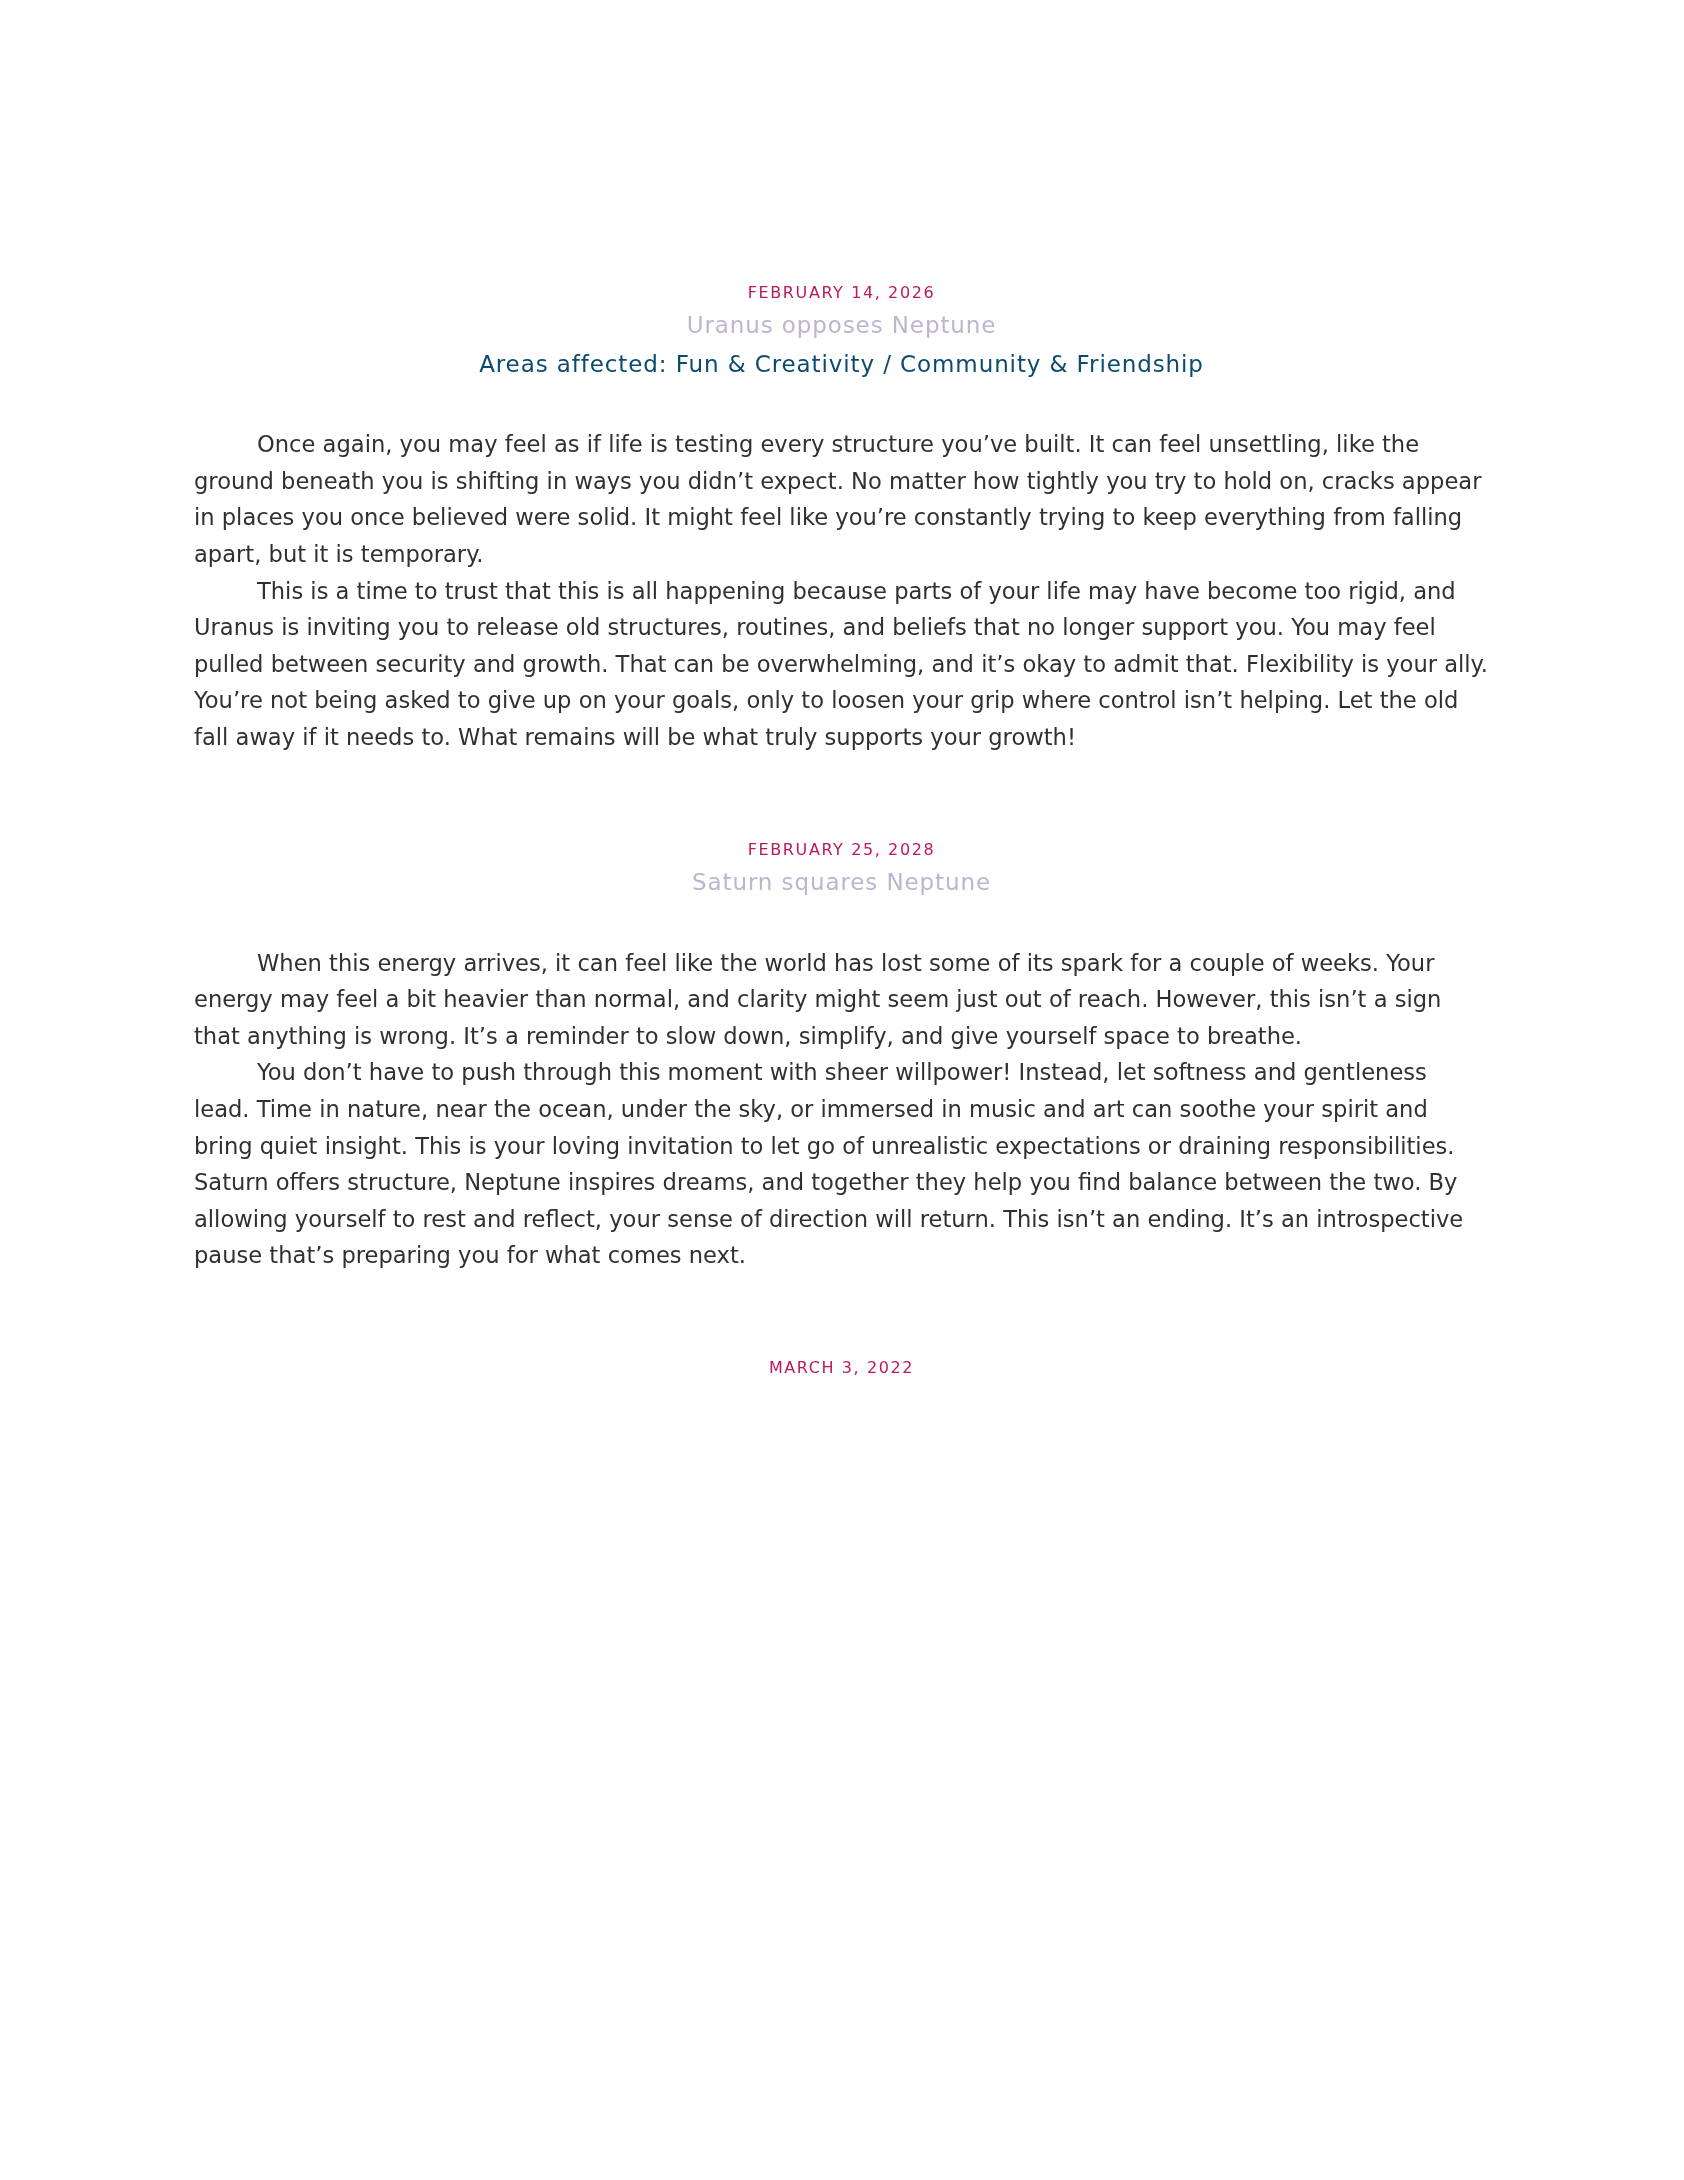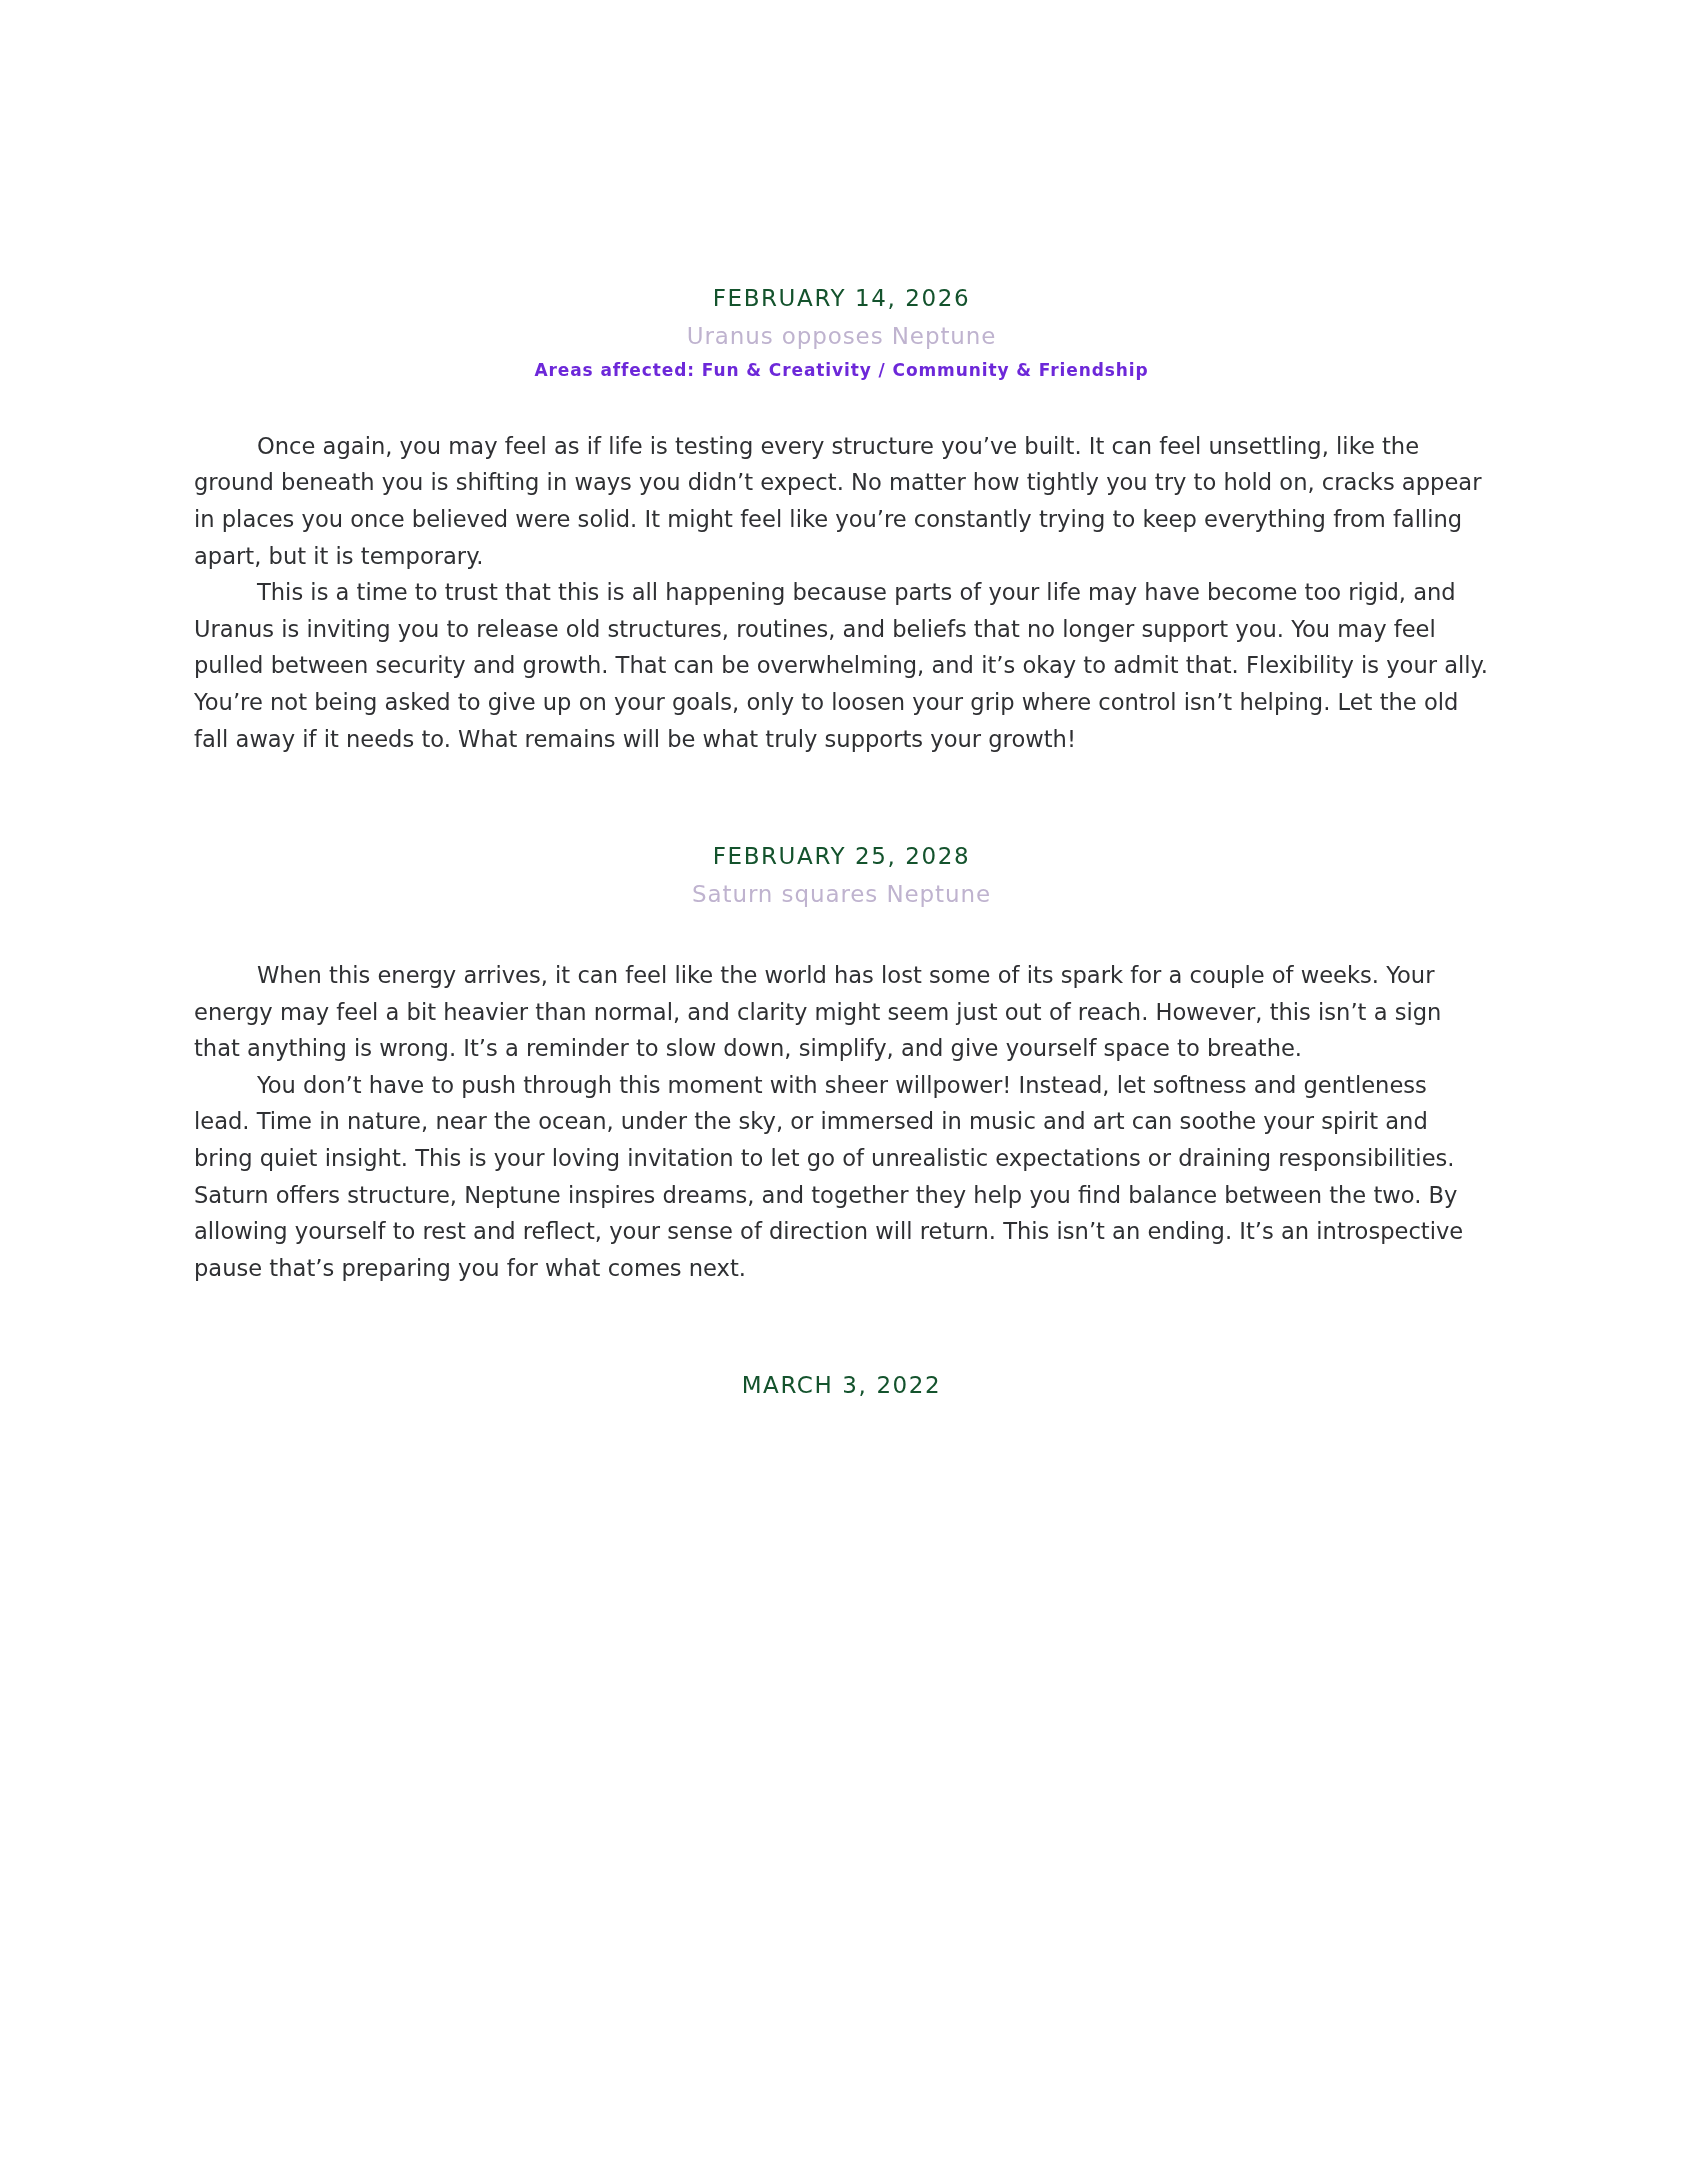--- a/index.html
+++ b/index.html
@@ -33,39 +33,38 @@
     margin-bottom: 0;
   }
   .entry + .entry {
     margin-top: 82px;
   }
   .entry-header {
     text-align: center;
     margin-bottom: 44px;
   }
   .entry-date {
-    font-size: 23px;
+    font-size: 16px;
     letter-spacing: 1.6px;
-    color: #14532d;
+    color: #be185d;
     line-height: 1.55;
     margin-bottom: 2.6px;
   }
   .entry-aspect {
     font-size: 23px;
     letter-spacing: 0.9px;
     color: #bfb3cf;
     line-height: 1.55;
     margin-bottom: 2.6px;
   }
   .entry-areas {
-    font-size: 17px;
+    font-size: 23px;
     letter-spacing: 0.9px;
-    color: #6d28d9;
+    color: #0c4a6e;
     line-height: 1.55;
-    font-weight: bold;
   }
   .entry-body p {
     margin: 0;
     font-size: 22.6px;
     line-height: 1.62;
     color: #2f3033;
     text-indent: 63px;
     text-align: left;
   }
   .entry-body p + p {

